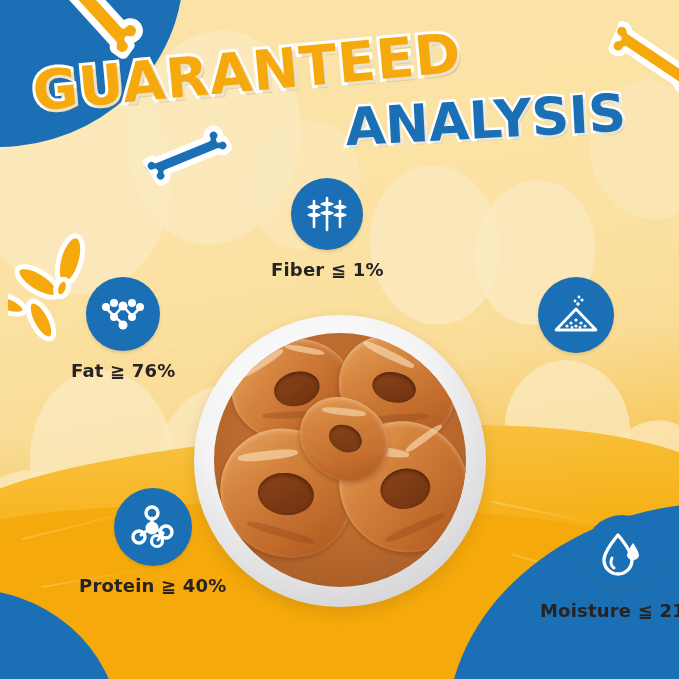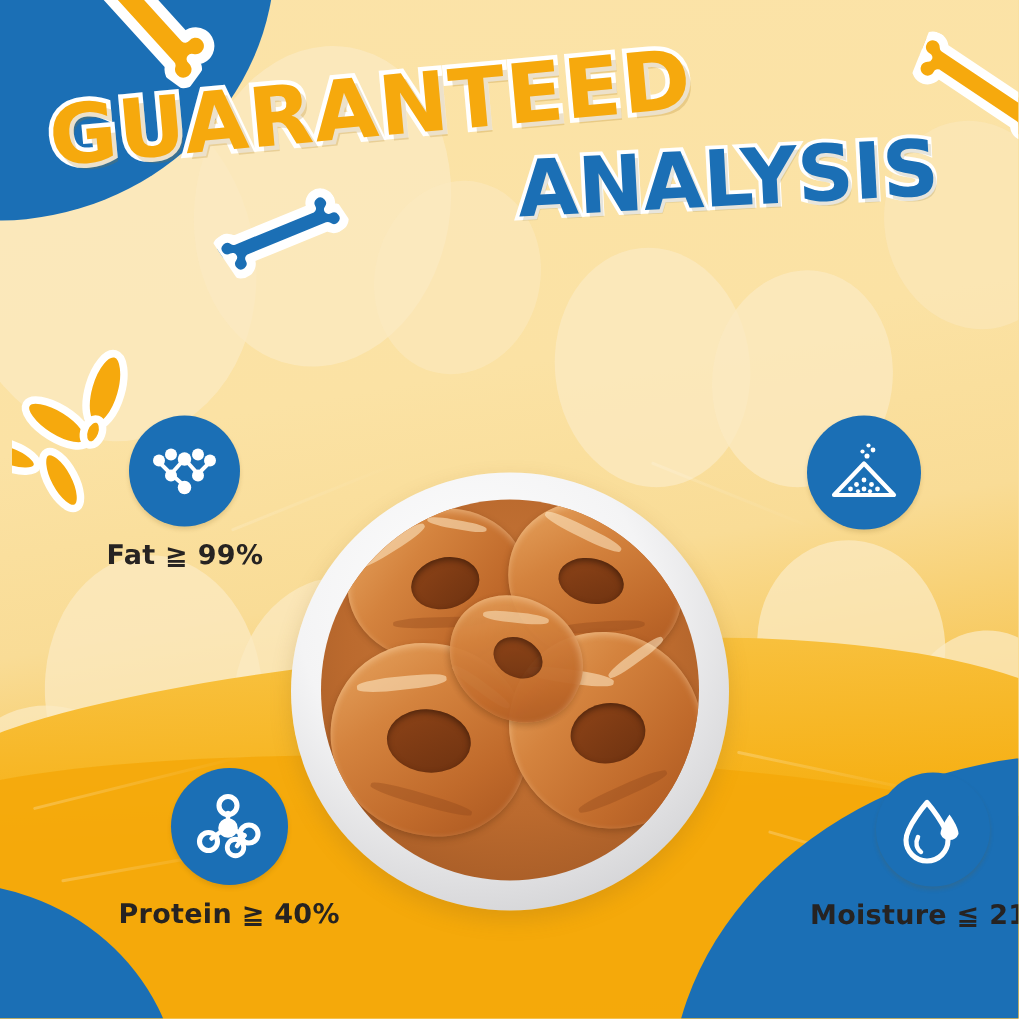--- a/index.html
+++ b/index.html
@@ -105,21 +105,21 @@
   .nlabel{
     margin-top:9px;
     font-family:"DejaVu Sans", sans-serif;
     font-size:18px;font-weight:600;color:#262322;
     white-space:nowrap;letter-spacing:.2px;
   }
 
   .n-fiber   {left:271px;top:178px;}
   .n-fat     {left:71px; top:277px;}
   .n-ash     {left:538px;top:277px;}
-  .n-protein {left:79px; top:512px;}
+  .n-protein {left:79px; top:488px;}
   .n-moisture{left:540px;top:515px;}
   .n-fiber .circle{width:72px;height:72px;}
   .n-ash .circle{width:76px;height:76px;}
   .n-moisture .circle{width:76px;height:76px;}
   .n-protein .circle{width:78px;height:78px;}
   .n-fat .circle{width:74px;height:74px;}
 
   
   .bowl{
     position:absolute;left:194px;top:315px;width:292px;height:292px;
@@ -245,39 +245,57 @@
         <div class="fib d" style="left:36px;top:104px;width:64px;height:8px;transform:rotate(-14deg);"></div>
         <div class="fib" style="left:70px;top:18px;width:44px;height:7px;transform:rotate(-26deg);"></div>
       </div>
       <div class="chip" style="left:84px;top:66px;width:92px;height:80px;transform:rotate(26deg);opacity:.95;">
         <div class="hole" style="left:30px;top:26px;width:34px;height:26px;"></div>
         <div class="fib" style="left:12px;top:12px;width:44px;height:7px;transform:rotate(-20deg);"></div>
       </div>
     </div>
   </div>
 
+  <div class="nutrient n-fiber">
+    <div class="circle">
+      <svg width="46" height="40" viewBox="0 0 46 40">
+        <g stroke="#FFFFFF" stroke-width="2.6" stroke-linecap="round" fill="none">
+          <line x1="10" y1="7" x2="10" y2="33"></line>
+          <line x1="23" y1="4" x2="23" y2="36"></line>
+          <line x1="36" y1="7" x2="36" y2="33"></line>
+          <path d="M3 13 C7 10 13 10 17 13 C13 16 7 16 3 13 Z" fill="#FFFFFF" stroke="none"></path>
+          <path d="M29 13 C33 10 39 10 43 13 C39 16 33 16 29 13 Z" fill="#FFFFFF" stroke="none"></path>
+          <path d="M16 19 C20 16 26 16 30 19 C26 22 20 22 16 19 Z" fill="#FFFFFF" stroke="none"></path>
+          <path d="M3 21 C7 18 13 18 17 21 C13 24 7 24 3 21 Z" fill="#FFFFFF" stroke="none"></path>
+          <path d="M29 21 C33 18 39 18 43 21 C39 24 33 24 29 21 Z" fill="#FFFFFF" stroke="none"></path>
+          <path d="M16 10 C20 7 26 7 30 10 C26 13 20 13 16 10 Z" fill="#FFFFFF" stroke="none"></path>
+        </g>
+      </svg>
+    </div>
+    <div class="nlabel">Fiber ≦ 1%</div>
+  </div>
 
   <div class="nutrient n-fat">
     <div class="circle">
       <svg width="46" height="40" viewBox="0 0 46 40">
         <g fill="#FFFFFF">
           <path d="M6 14 L14 22 L23 12 L32 22 L40 14" stroke="#FFFFFF" stroke-width="2.6" fill="none" stroke-linecap="round" stroke-linejoin="round"></path>
           <path d="M14 22 L23 30" stroke="#FFFFFF" stroke-width="2.6" fill="none" stroke-linecap="round"></path>
           <circle cx="6" cy="13" r="4"></circle>
           <circle cx="14" cy="9" r="4"></circle>
           <circle cx="23" cy="12" r="4.5"></circle>
           <circle cx="32" cy="9" r="4"></circle>
           <circle cx="40" cy="13" r="4"></circle>
           <circle cx="14" cy="23" r="4"></circle>
           <circle cx="32" cy="23" r="4"></circle>
           <circle cx="23" cy="31" r="4.5"></circle>
         </g>
       </svg>
     </div>
-    <div class="nlabel">Fat ≧ 99%</div>
+    <div class="nlabel">Fat ≧ 76%</div>
   </div>
 
   <div class="nutrient n-ash">
     <div class="circle">
       <svg width="48" height="44" viewBox="0 0 48 44">
         <g fill="#FFFFFF">
           <path d="M24 16 L44 37 L4 37 Z" fill="none" stroke="#FFFFFF" stroke-width="2.8" stroke-linejoin="round"></path>
           <circle cx="24" cy="27" r="1.6"></circle>
             <circle cx="19" cy="30" r="1.6"></circle>
           <circle cx="29" cy="30" r="1.6"></circle>

